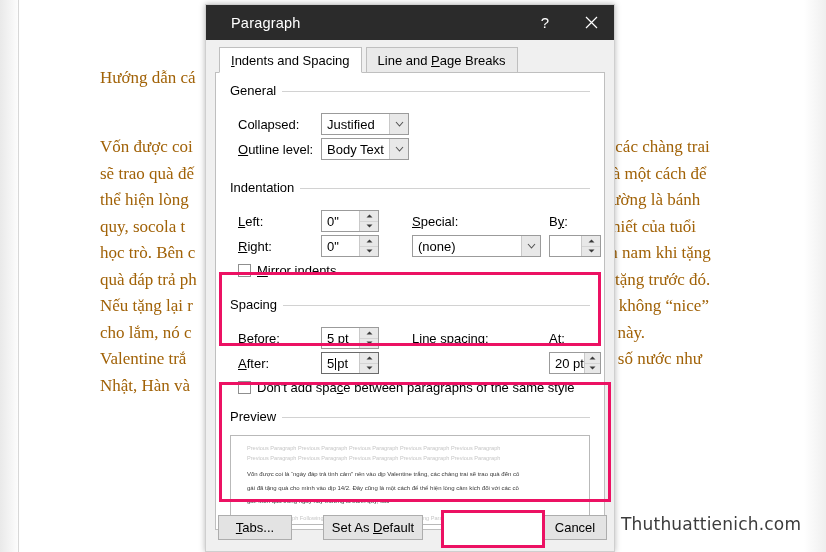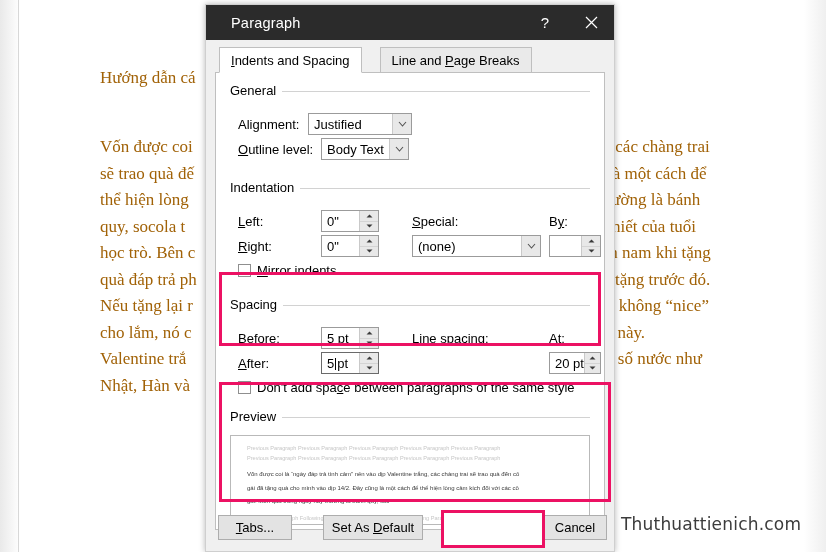--- a/index.html
+++ b/index.html
@@ -89,21 +89,21 @@
     height:26px; position:relative; margin-top:7px;
     padding-left:13px;
     display:flex; align-items:flex-end;
   }
   .tab {
     height:26px; padding:0 11px;
     display:flex; align-items:center;
     font-size:13px;
     border:1px solid #bfbfbf;
     background:#eaeaea;
-    margin-right:18px;
+    margin-right:4px;
     position:relative; z-index:1;
   }
   .tab.active {
     background:#ffffff;
     border-bottom:1px solid #ffffff;
     z-index:3;
   }
   .tabbody {
     margin:0 9px 0 9px;
     background:#ffffff;
@@ -270,22 +270,22 @@
     </div>
   </div>
 
   <div class="tabbody">
 
     <div class="group" style="top:18px;">
       <div class="group-rule"></div>
       <div class="group-title">General</div>
     </div>
 
-    <div class="lbl" style="left:22px; top:44px;">Alignment:</div>
-    <div class="combo" style="left:92px; top:40px; width:104px;">
+    <div class="lbl" style="left:22px; top:44px;">Collapsed:</div>
+    <div class="combo" style="left:105px; top:40px; width:88px;">
       <div class="val">Justified</div>
       <div class="arrow">
         <svg width="9" height="6" viewBox="0 0 9 6">
             <path d="M1 1 L4.5 5 L8 1" stroke="#555" stroke-width="1.1" fill="none"></path>
           </svg>
       </div>
     </div>
 
     <div class="lbl" style="left:22px; top:69px;"><span class="u">O</span><span id="outlbl">utline level:</span></div>
     <div class="combo" style="left:105px; top:65px; width:88px;">

